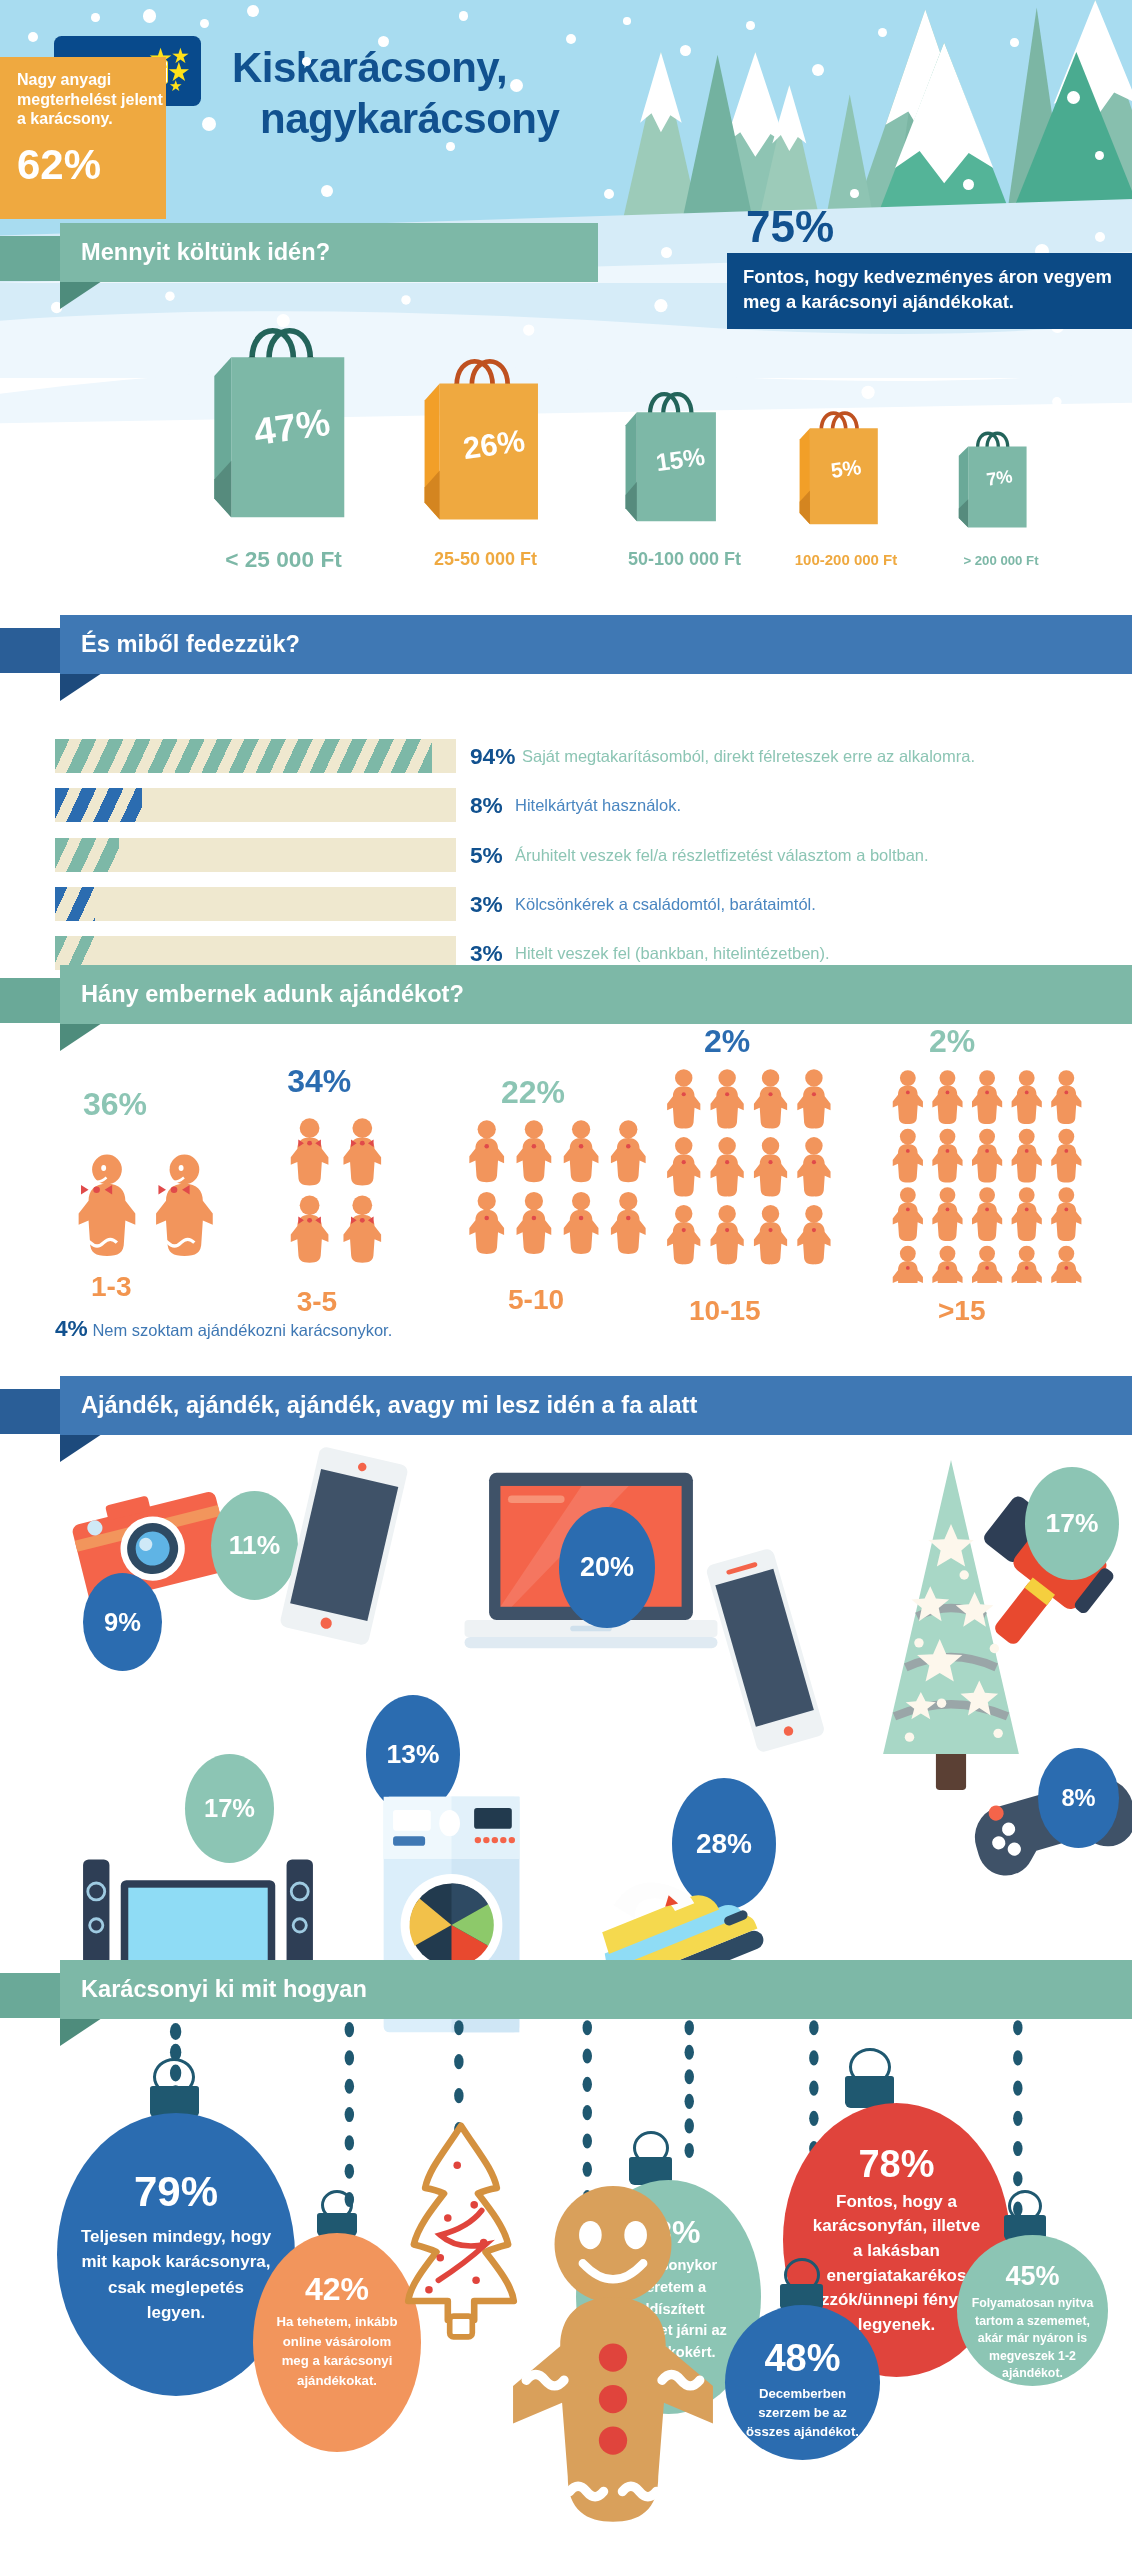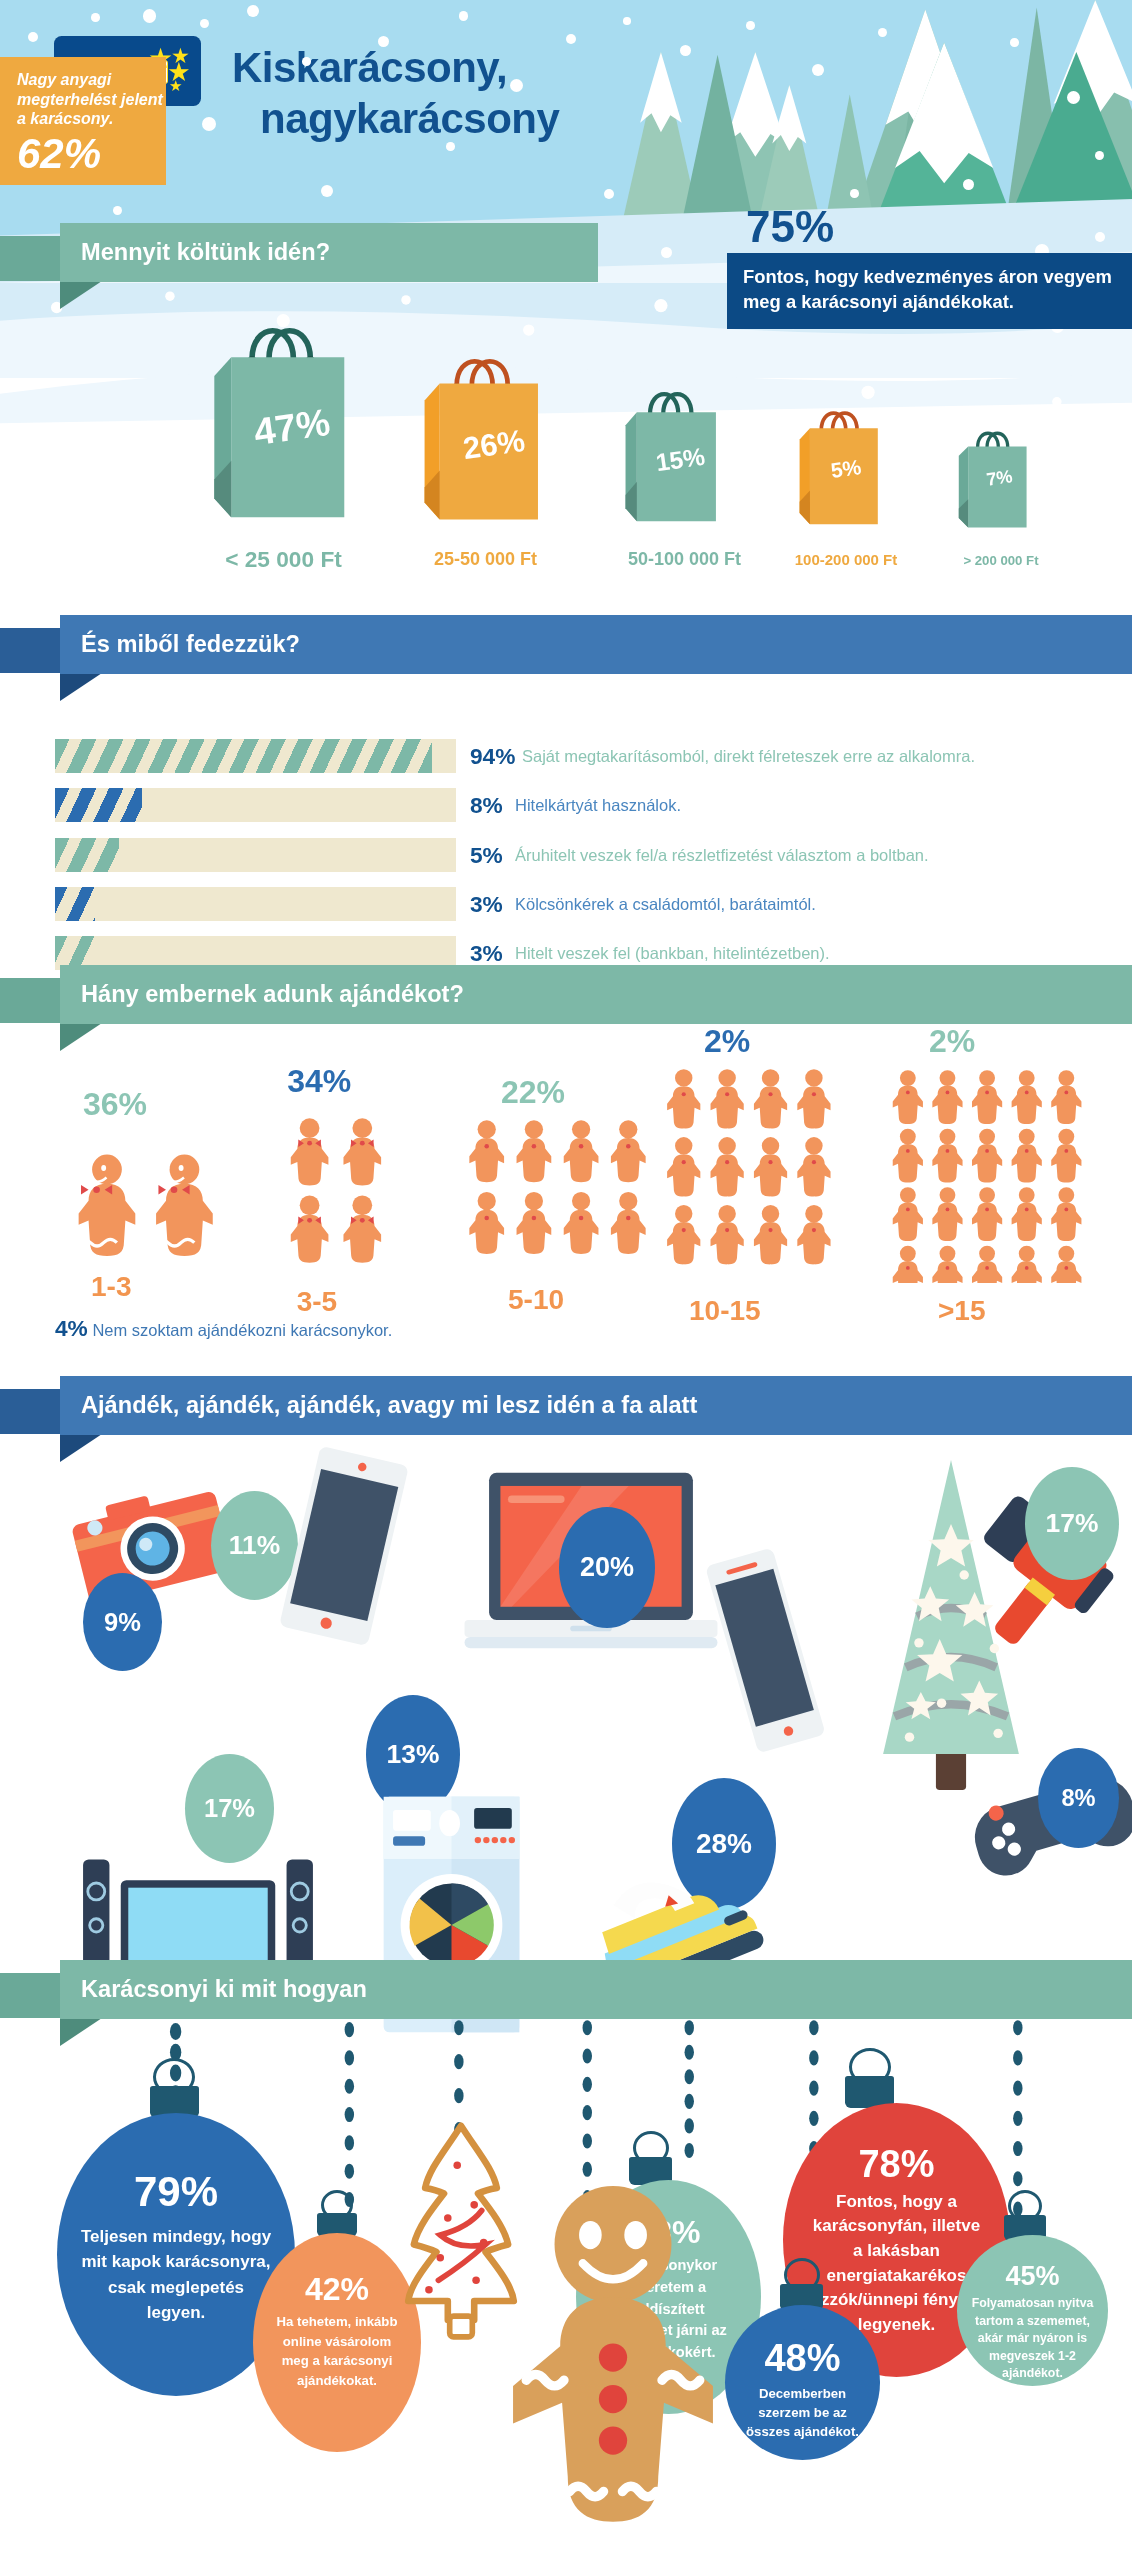--- a/index.html
+++ b/index.html
@@ -49,25 +49,25 @@
   .banner .label {
     position:absolute; left:81px; top:0; height:59px; line-height:59px;
     color:#fff; font-size:23.6px; font-weight:bold; white-space:nowrap;
   }
 
   .green-bar  { background:#7db8a7; }
   .green-tail { background:#6aa998; }
   .blue-bar   { background:#3f78b4; }
   .blue-tail  { background:#2a5e97; }
   .box62 {
-    position:absolute; left:0px; top:57px; width:166px; height:128px;
-    background:#efa940; color:#fff; padding:13.2px 0 0 17px;font-style:italic;
+    position:absolute; left:0px; top:57px; width:166px; height:162px;
+    background:#efa940; color:#fff; padding:13.2px 0 0 17px;
   }
   .box62 .t { font-size:16px; font-weight:bold; line-height:1.22; }
-  .box62 .n { font-size:42px; font-weight:bold; line-height:1; margin-top:4px; }
+  .box62 .n { font-size:42px; font-weight:bold; line-height:1; margin-top:15px; }
 
   .bag { position:absolute; }
   .bag .pct {
     position:absolute; width:100%; text-align:center; color:#fff; font-weight:bold;
     transform:rotate(-8deg);
   }
   .bag-label {
     position:absolute; text-align:center; font-weight:bold; white-space:nowrap;
   }
 

